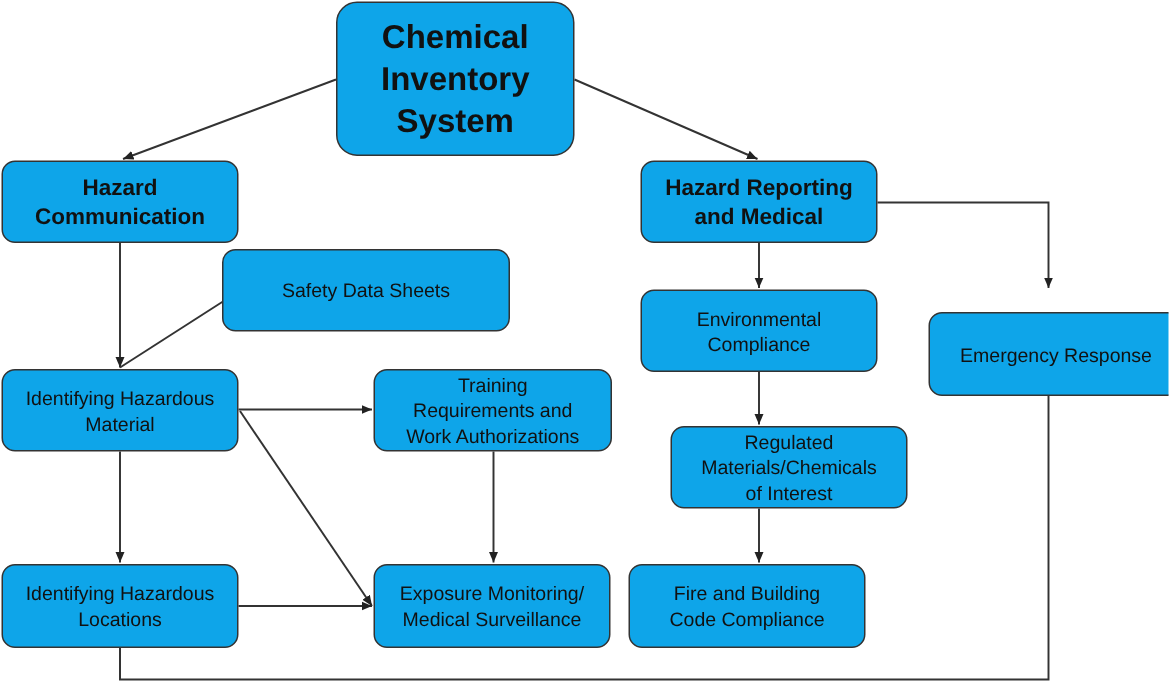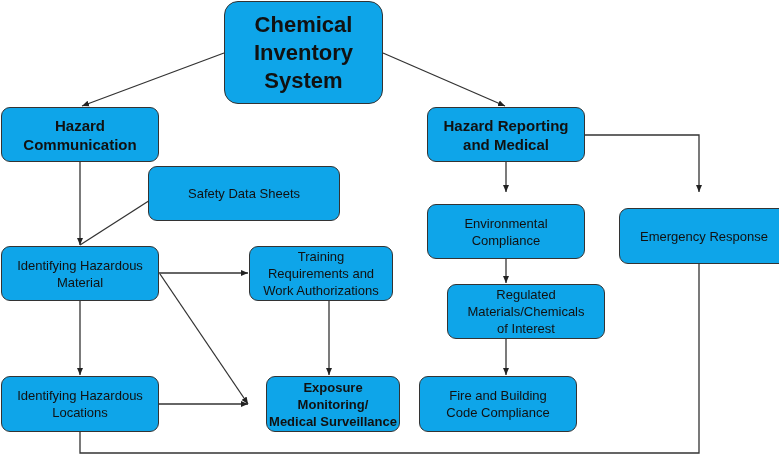--- a/index.html
+++ b/index.html
@@ -39,29 +39,29 @@
 </svg>
 
 <div class="node n-main" style="left:224px;top:1px;width:159px;height:103px;">Chemical
 Inventory
 System</div>
 <div class="node n-head" style="left:1px;top:107px;width:158px;height:55px;">Hazard
 Communication</div>
 <div class="node n-head" style="left:427px;top:107px;width:158px;height:55px;">Hazard Reporting
 and Medical</div>
 <div class="node n-sub" style="left:148px;top:166px;width:192px;height:55px;">Safety Data Sheets</div>
-<div class="node n-sub" style="left:427px;top:204px;width:158px;height:55px;">Environmental
+<div class="node n-sub" style="left:427px;top:193px;width:158px;height:55px;">Environmental
 Compliance</div>
 <div class="node n-sub" style="left:619px;top:208px;width:170px;height:56px;">Emergency Response</div>
 <div class="node n-sub" style="left:1px;top:246px;width:158px;height:55px;">Identifying Hazardous
 Material</div>
-<div class="node n-sub" style="left:249px;top:246px;width:144px;height:55px;">Training
+<div class="node n-sub" style="left:249px;top:246px;width:159px;height:55px;">Training
 Requirements and
 Work Authorizations</div>
 <div class="node n-sub" style="left:427px;top:284px;width:158px;height:55px;margin-left:20px;">Regulated
 Materials/Chemicals
 of Interest</div>
 <div class="node n-sub" style="left:1px;top:376px;width:158px;height:56px;">Identifying Hazardous
 Locations</div>
-<div class="node n-sub" style="left:266px;top:376px;width:134px;height:56px;font-weight:bold;">Exposure Monitoring/
+<div class="node n-sub" style="left:249px;top:376px;width:158px;height:56px;">Exposure Monitoring/
 Medical Surveillance</div>
 <div class="node n-sub" style="left:419px;top:376px;width:158px;height:56px;">Fire and Building
 Code Compliance</div>
 
 </body></html>

